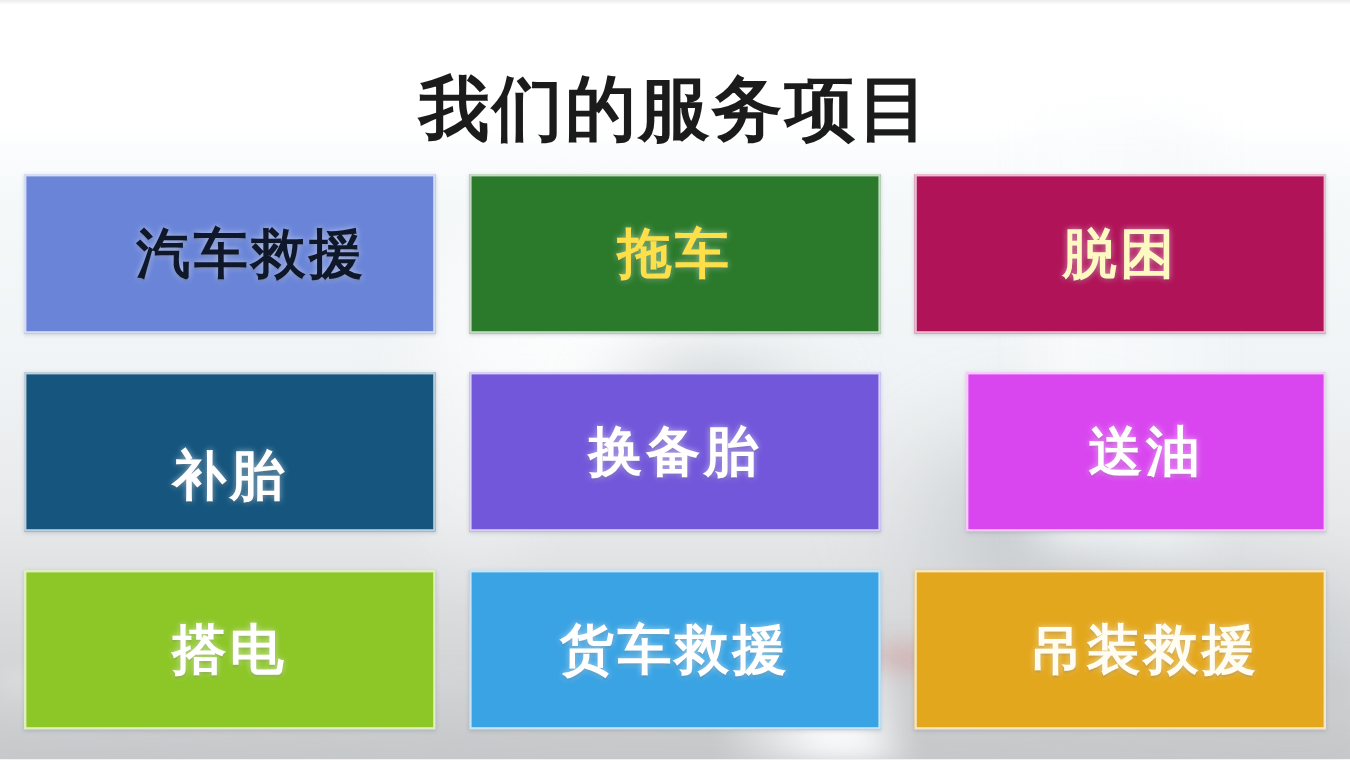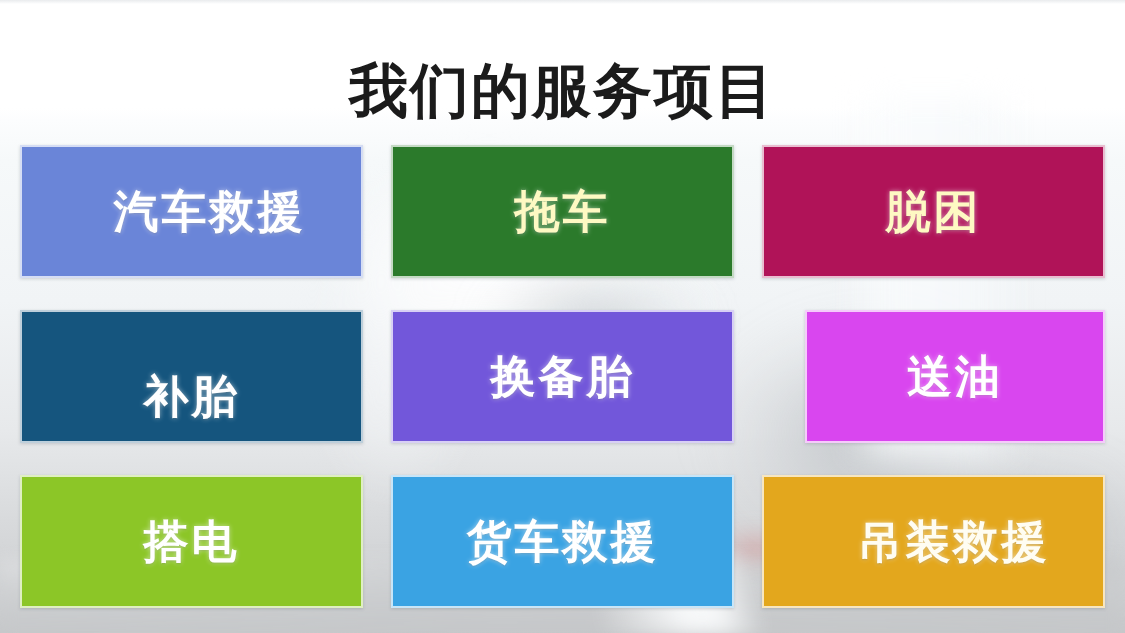--- a/index.html
+++ b/index.html
@@ -192,25 +192,25 @@
   <div class="bg-road"></div>
   <div class="bg-marking"></div>
 
   <div class="content">
 
     <h1 class="page-title">我们的服务项目</h1>
 
     <div class="tile-grid">
 
       <div class="tile" style="background-color: rgb(106, 133, 216);">
-        <span class="tile-label" style="color: #ffffff; margin-left: 36px;">汽车救援</span>
+        <span class="tile-label" style="color: #0f172a; margin-left: 36px;">汽车救援</span>
       </div>
 
       <div class="tile" style="background-color: rgb(43, 122, 43);">
-        <span class="tile-label" style="color: #fef9c3;">拖车</span>
+        <span class="tile-label" style="color: #fde047;">拖车</span>
       </div>
 
       <div class="tile" style="background-color: rgb(176, 19, 88);">
         <span class="tile-label" style="color: #fef9c3;">脱困</span>
       </div>
 
       <div class="tile" style="background-color: rgb(21, 85, 126);">
         <span class="tile-label" style="color: rgb(255, 255, 255); margin-top: 40px;">补胎</span>
       </div>
 

